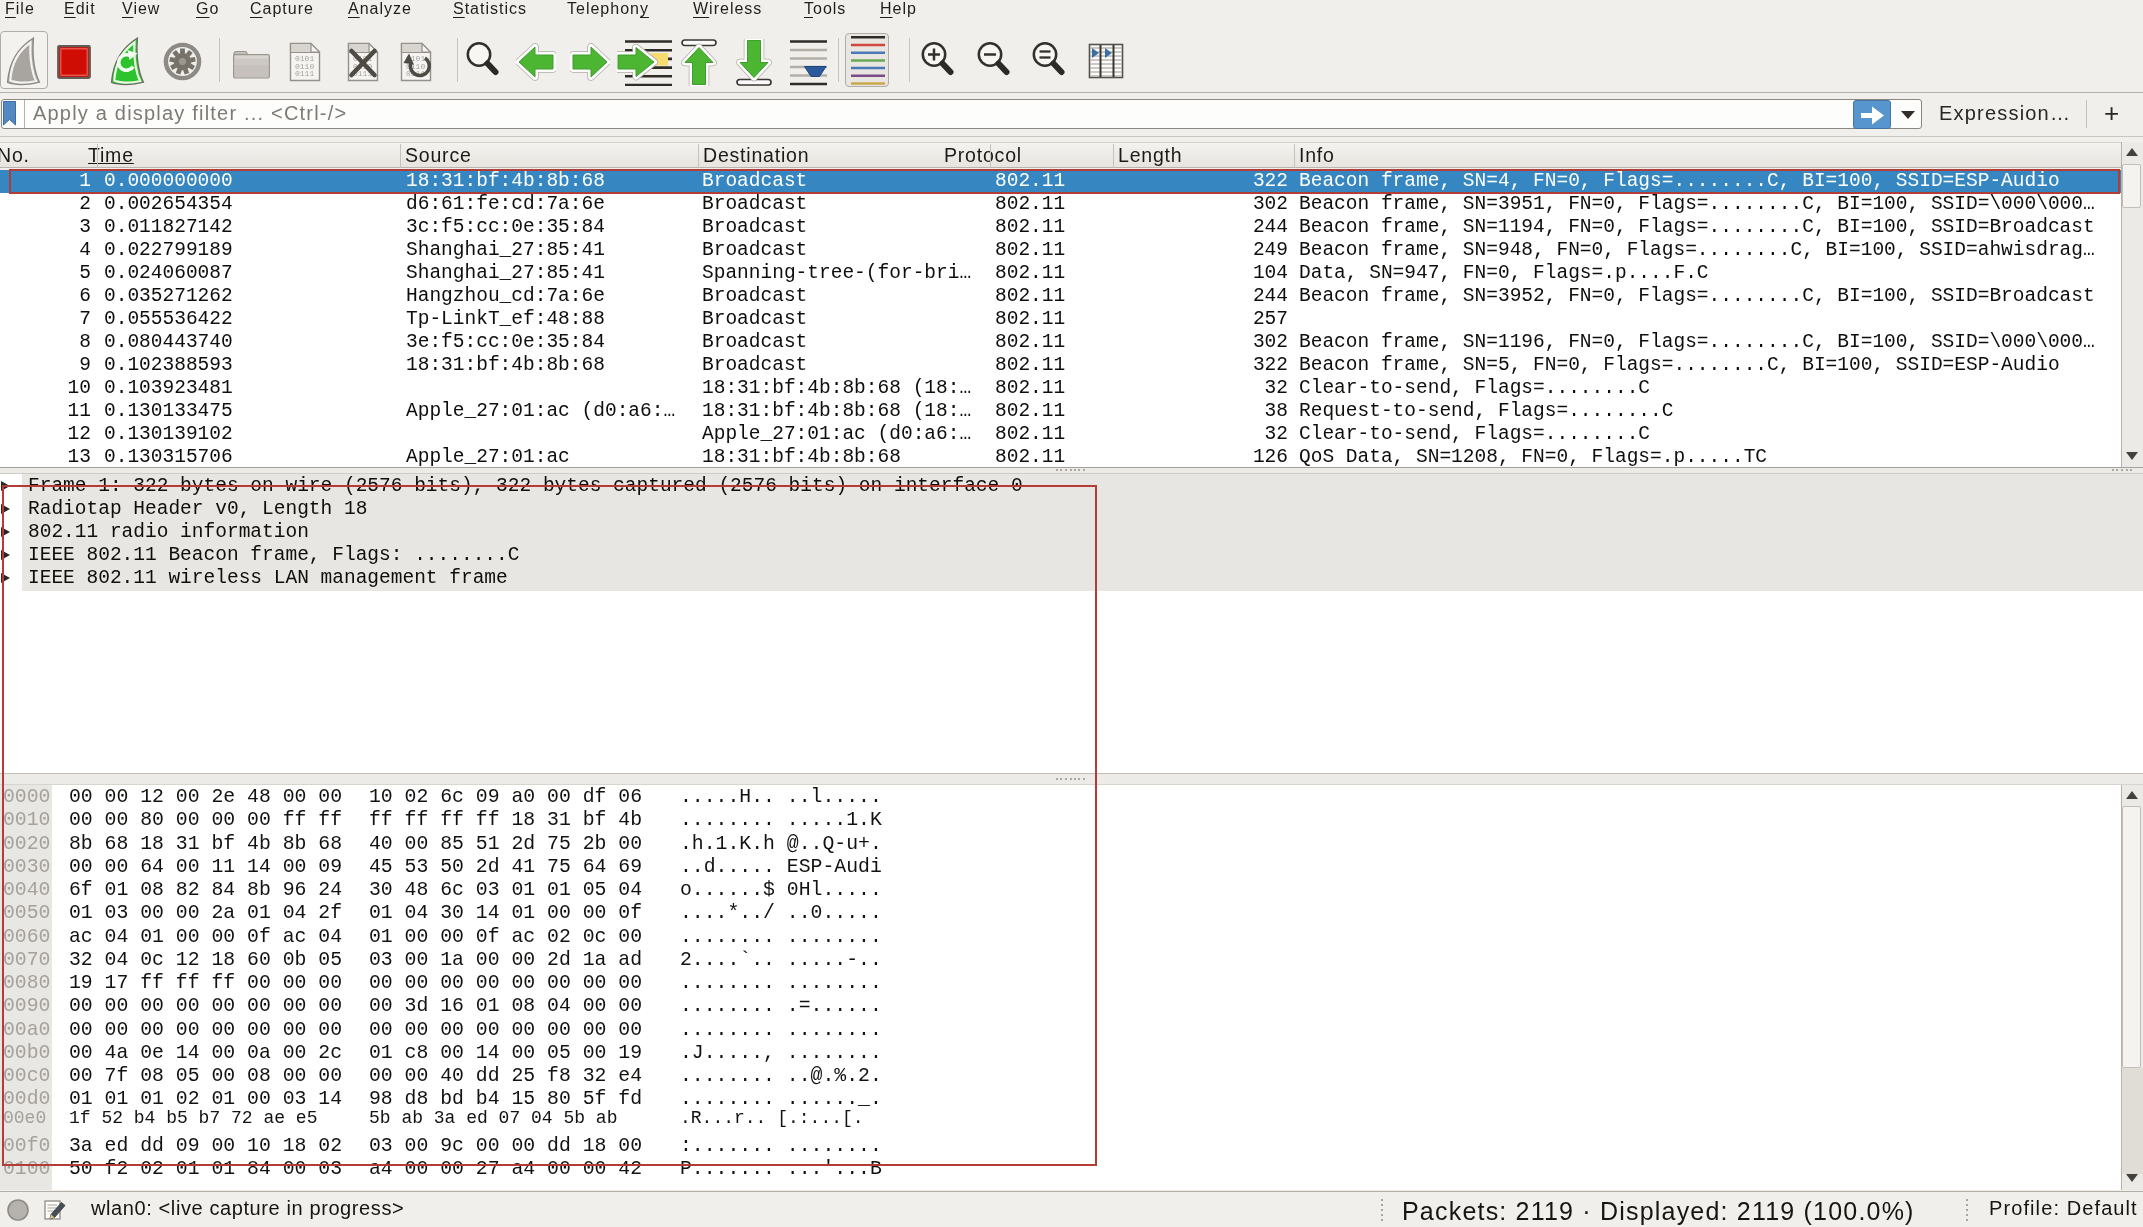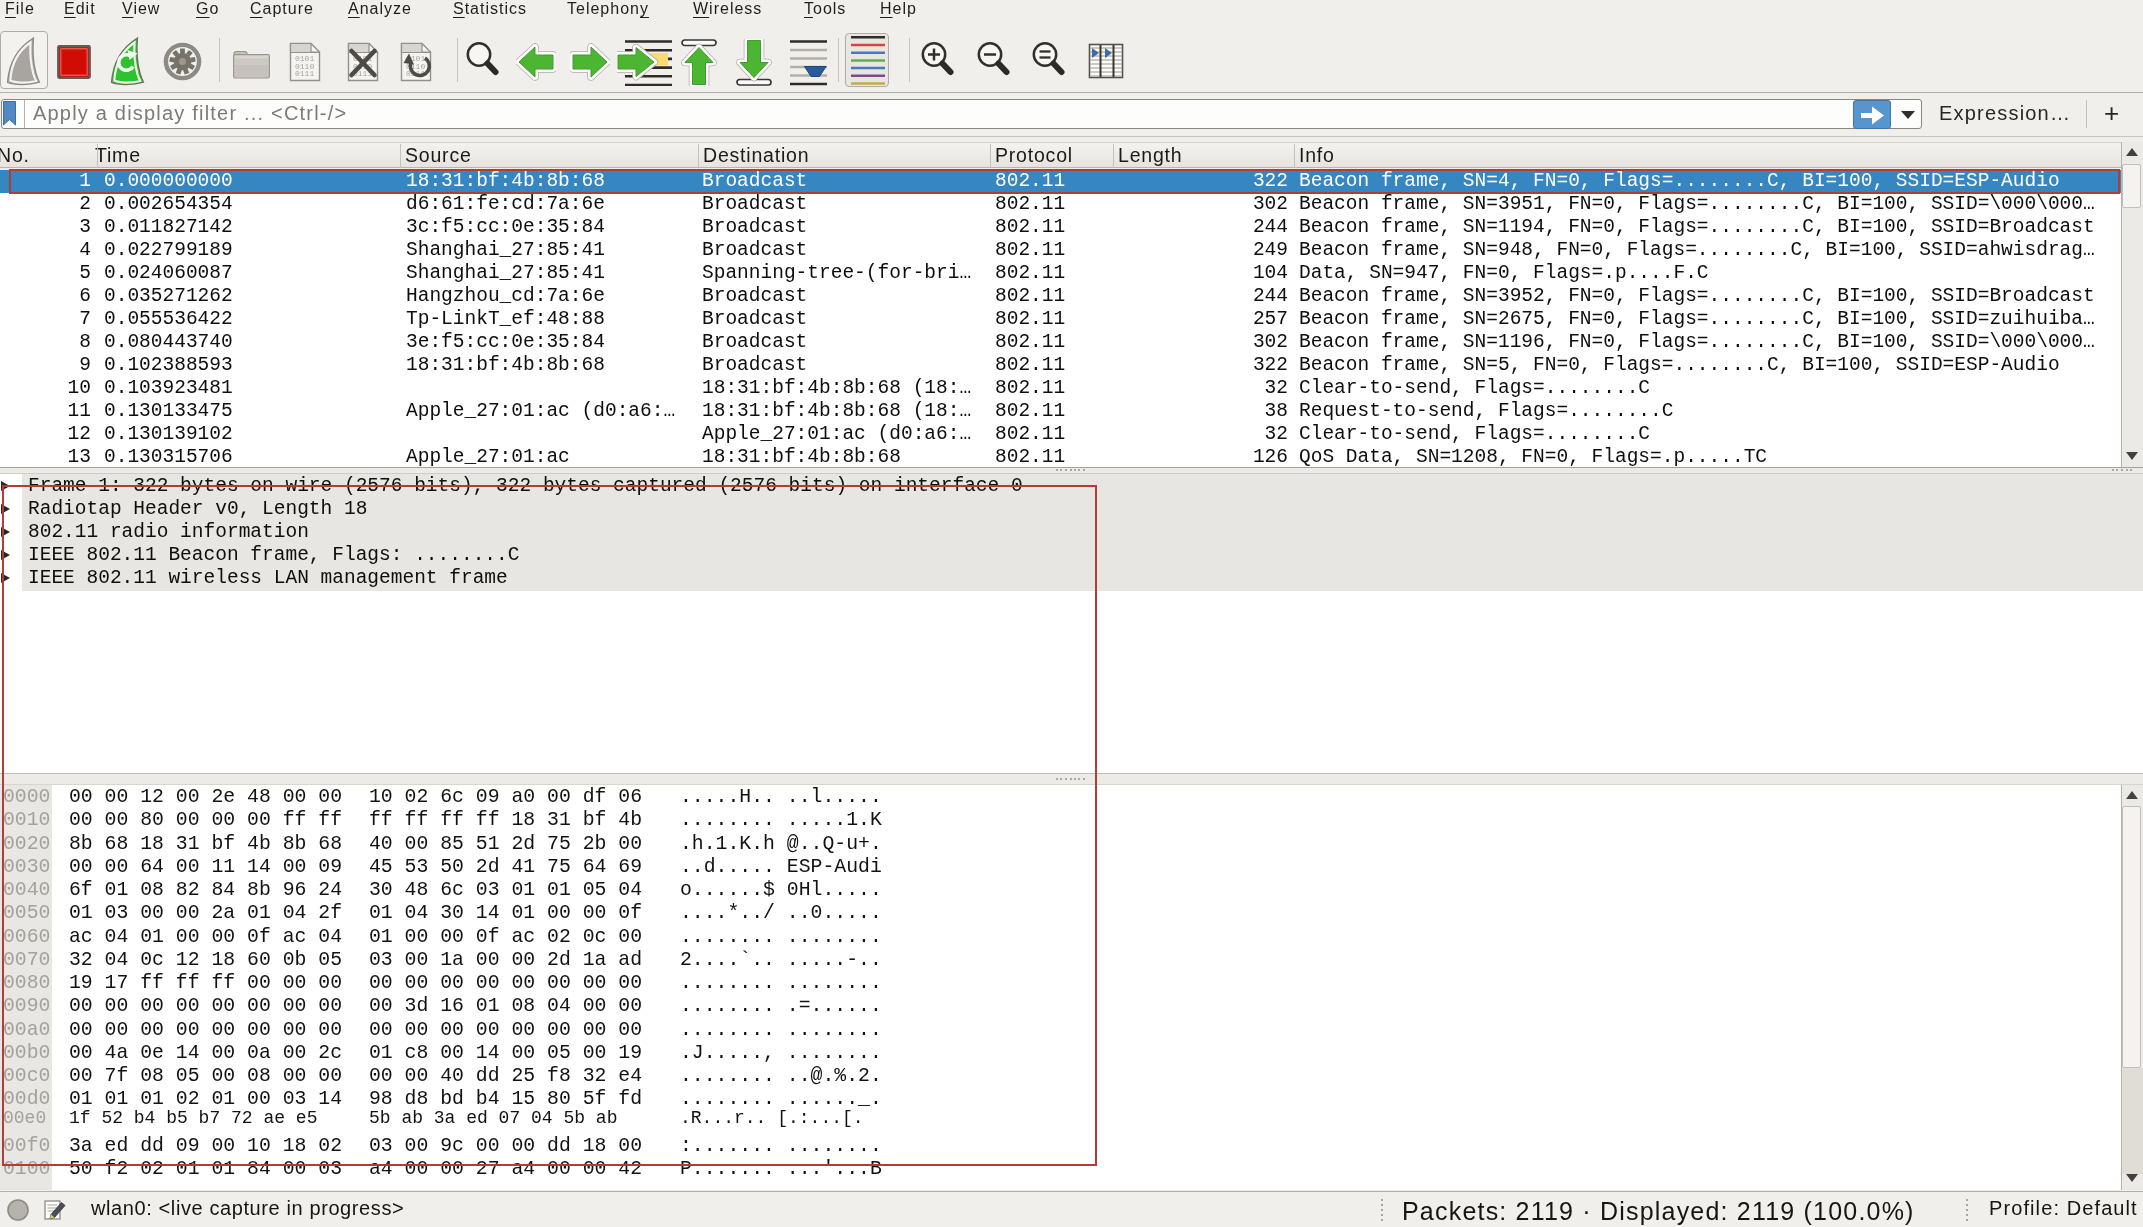--- a/index.html
+++ b/index.html
@@ -204,24 +204,24 @@
       <line x1="7" y1="14.5" x2="20" y2="14.5" stroke="#fff" stroke-width="5"></line>
       <polygon points="18,5.5 18,23.5 30,14.5" fill="#fff"></polygon>
     </svg></div>
 <div class="abs" style="left:1901px;top:111px;width:0;height:0;border-left:7px solid transparent;border-right:7px solid transparent;border-top:8px solid #312e29;"></div>
 <span class="abs" style="left:1939px;top:102px;font-size:20px;letter-spacing:1.2px;color:#2a2722;">Expression…</span>
 <div class="abs" style="left:2086px;top:100px;width:1px;height:28px;background:#c5c1ba;"></div>
 <span class="abs" style="left:2104px;top:98px;font-size:26px;color:#2a2722;">+</span>
 <div class="abs" style="left:0;top:136px;width:2143px;height:1px;background:#c9c5be;"></div>
 <div class="abs" style="left:0;top:142px;width:2143px;height:26px;background:linear-gradient(#f4f2ef,#e7e4df);border-top:1px solid #d6d3cd;border-bottom:1px solid #b9b5ae;">
 <span class="hdrcell" style="left:-3px;">No.</span>
-<span class="hdrcell" style="left:95px;">Time</span>
+<span class="hdrcell" style="left:88px;text-decoration:underline;">Time</span>
 <span class="hdrcell" style="left:405px;">Source</span>
 <span class="hdrcell" style="left:703px;">Destination</span>
-<span class="hdrcell" style="left:995px;">Protocol</span>
+<span class="hdrcell" style="left:944px;">Protocol</span>
 <span class="hdrcell" style="left:1118px;">Length</span>
 <span class="hdrcell" style="left:1299px;">Info</span>
 <div style="position:absolute;left:97px;top:1px;width:1px;height:24px;background:#c6c2bb;"></div>
 <div style="position:absolute;left:400px;top:1px;width:1px;height:24px;background:#c6c2bb;"></div>
 <div style="position:absolute;left:698px;top:1px;width:1px;height:24px;background:#c6c2bb;"></div>
 <div style="position:absolute;left:990px;top:1px;width:1px;height:24px;background:#c6c2bb;"></div>
 <div style="position:absolute;left:1113px;top:1px;width:1px;height:24px;background:#c6c2bb;"></div>
 <div style="position:absolute;left:1294px;top:1px;width:1px;height:24px;background:#c6c2bb;"></div>
 </div>
 <div class="abs" style="left:0;top:170px;width:2143px;height:297px;background:#fff;overflow:hidden;">
@@ -279,21 +279,20 @@
 <span class="pcell" style="left:1150px;width:138px;text-align:right;">244</span>
 <span class="pcell" style="left:1299px;">Beacon frame, SN=3952, FN=0, Flags=........C, BI=100, SSID=Broadcast</span>
 </div>
 <div class="prow mono" style="top:138px;">
 <span class="pcell" style="left:0px;width:91px;text-align:right;">7</span>
 <span class="pcell" style="left:104px;">0.055536422</span>
 <span class="pcell" style="left:406px;">Tp-LinkT_ef:48:88</span>
 <span class="pcell" style="left:702px;">Broadcast</span>
 <span class="pcell" style="left:995px;">802.11</span>
 <span class="pcell" style="left:1150px;width:138px;text-align:right;">257</span>
-<span class="pcell" style="left:1299px;">Beacon frame, SN=2675, FN=0, Flags=........C, BI=100, SSID=zuihuiba…</span>
 </div>
 <div class="prow mono" style="top:161px;">
 <span class="pcell" style="left:0px;width:91px;text-align:right;">8</span>
 <span class="pcell" style="left:104px;">0.080443740</span>
 <span class="pcell" style="left:406px;">3e:f5:cc:0e:35:84</span>
 <span class="pcell" style="left:702px;">Broadcast</span>
 <span class="pcell" style="left:995px;">802.11</span>
 <span class="pcell" style="left:1150px;width:138px;text-align:right;">302</span>
 <span class="pcell" style="left:1299px;">Beacon frame, SN=1196, FN=0, Flags=........C, BI=100, SSID=\000\000…</span>
 </div>

